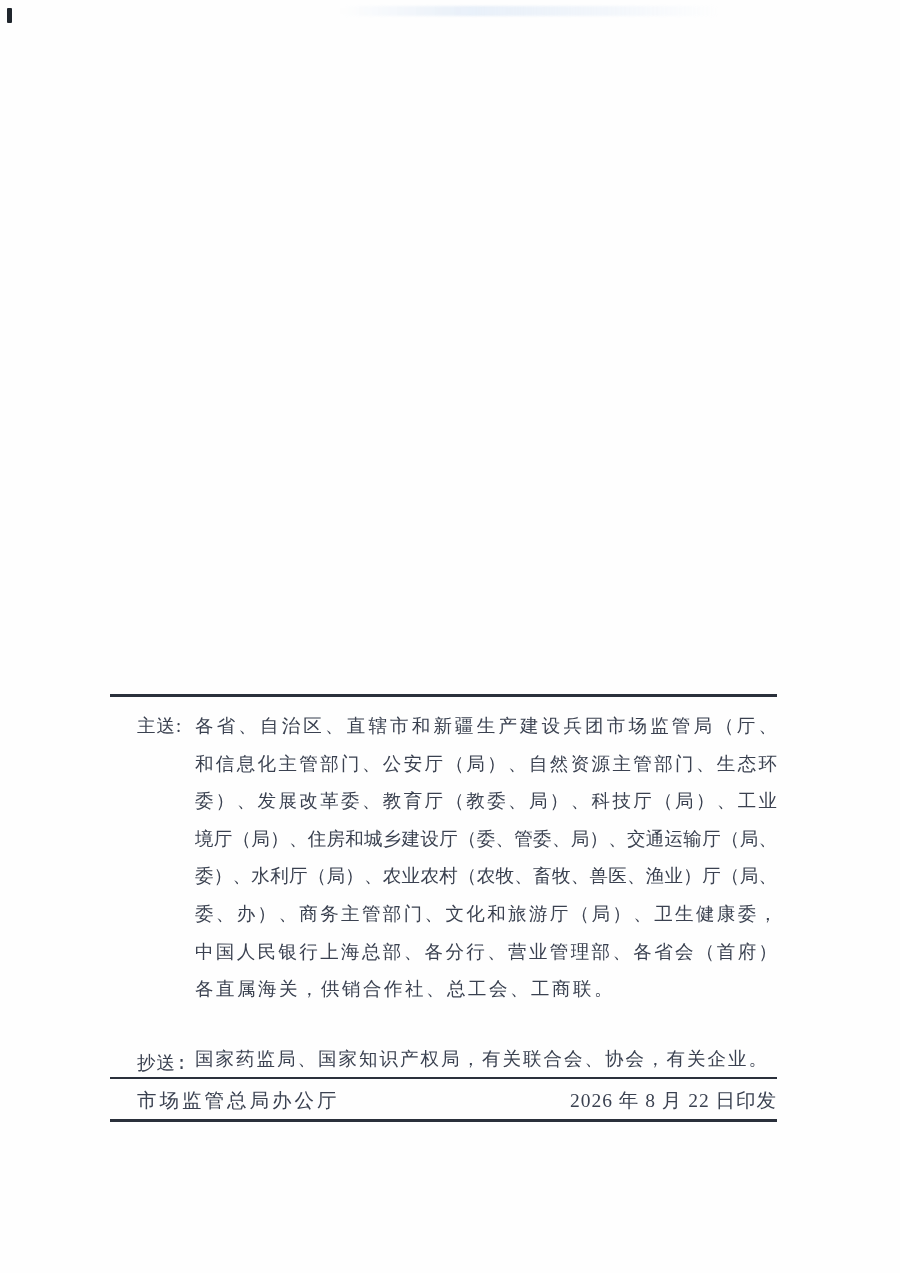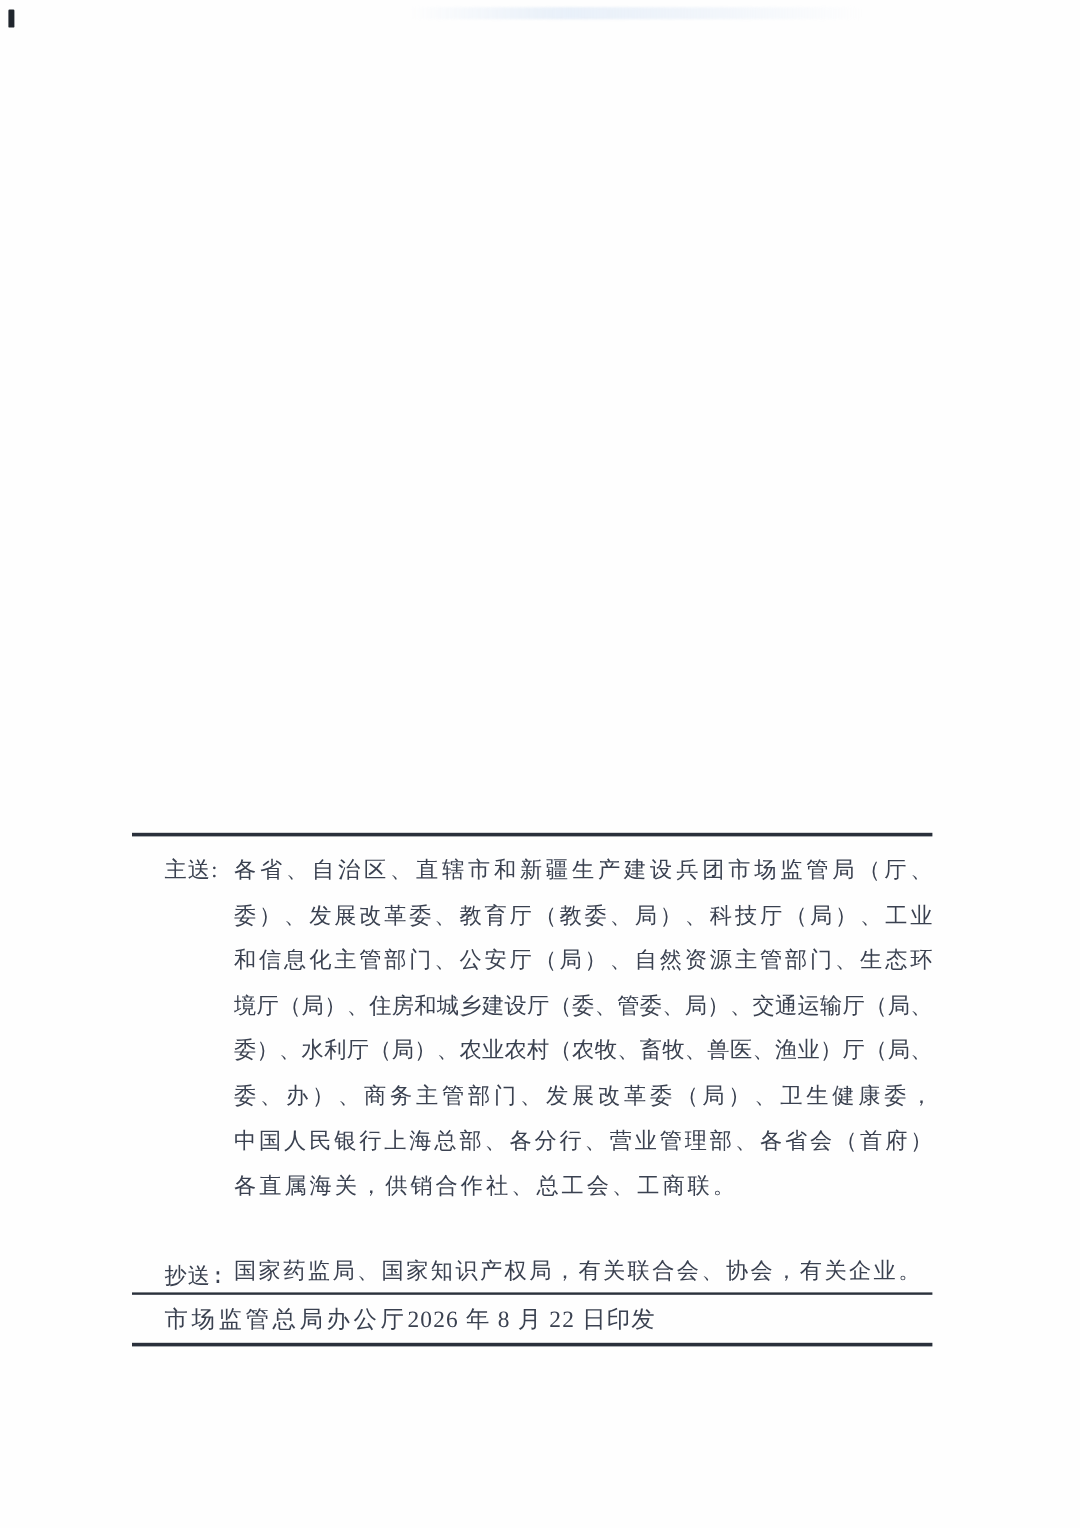--- a/index.html
+++ b/index.html
@@ -92,21 +92,21 @@
     white-space: nowrap;
   }
 
   
   .colophon {
     position: absolute;
     left: 137px;
     top: 1088px;
     width: 640px;
     display: flex;
-    justify-content: flex-start;
+    justify-content: space-between;
     align-items: center;
     font-size: 19.5px;
     line-height: 26px;
   }
   .issuer {
     letter-spacing: 3px;
     white-space: nowrap;
   }
   .print-date {
     letter-spacing: 1px;
@@ -120,25 +120,25 @@
 
   <div class="corner-mark"></div>
   <div class="top-smudge"></div>
 
   <div class="rule rule-top"></div>
 
   <div class="dist-main">
     <div class="dist-label">主送:</div>
     <div class="dist-lines">
       <div class="dist-line">各省、自治区、直辖市和新疆生产建设兵团市场监管局（厅、</div>
+      <div class="dist-line">和信息化主管部门、公安厅（局）、自然资源主管部门、生态环</div>
       <div class="dist-line">委）、发展改革委、教育厅（教委、局）、科技厅（局）、工业</div>
-      <div class="dist-line">和信息化主管部门、公安厅（局）、自然资源主管部门、生态环</div>
       <div class="dist-line">境厅（局）、住房和城乡建设厅（委、管委、局）、交通运输厅（局、</div>
       <div class="dist-line">委）、水利厅（局）、农业农村（农牧、畜牧、兽医、渔业）厅（局、</div>
-      <div class="dist-line">委、办）、商务主管部门、发展改革委（局）、卫生健康委，</div>
+      <div class="dist-line">委、办）、商务主管部门、文化和旅游厅（局）、卫生健康委，</div>
       <div class="dist-line">中国人民银行上海总部、各分行、营业管理部、各省会（首府）</div>
       <div class="dist-line last">各直属海关，供销合作社、总工会、工商联。</div>
     </div>
   </div>
 
   <div class="dist-cc">
     <div class="dist-label">抄送:</div>
     <div class="cc-text">国家药监局、国家知识产权局，有关联合会、协会，有关企业。</div>
   </div>
 

